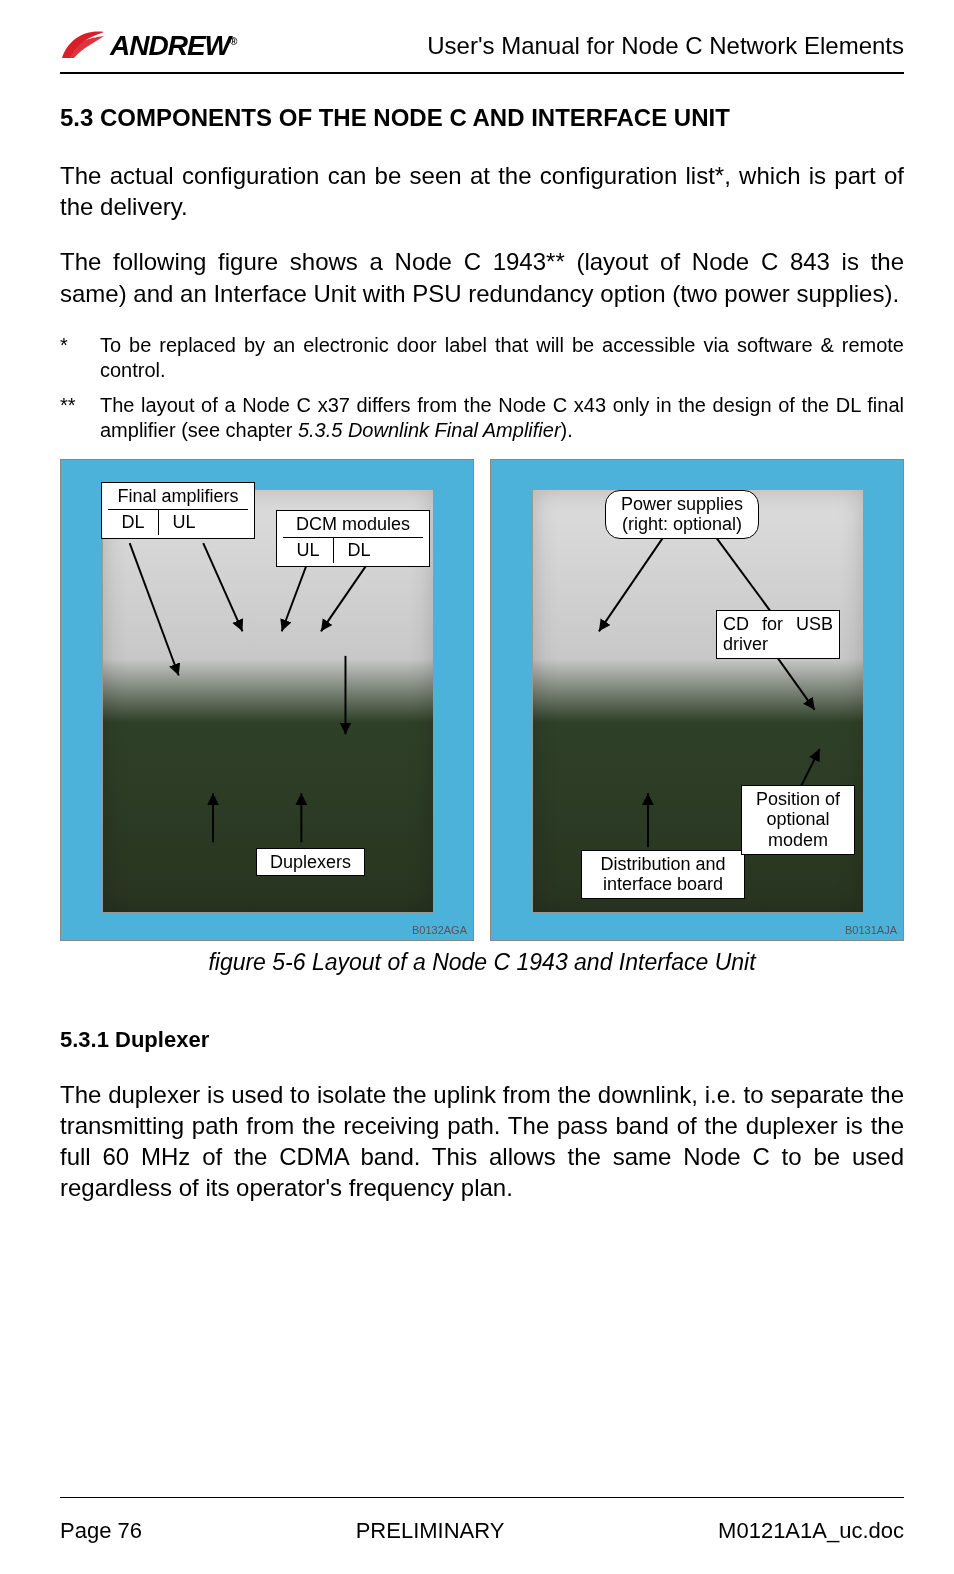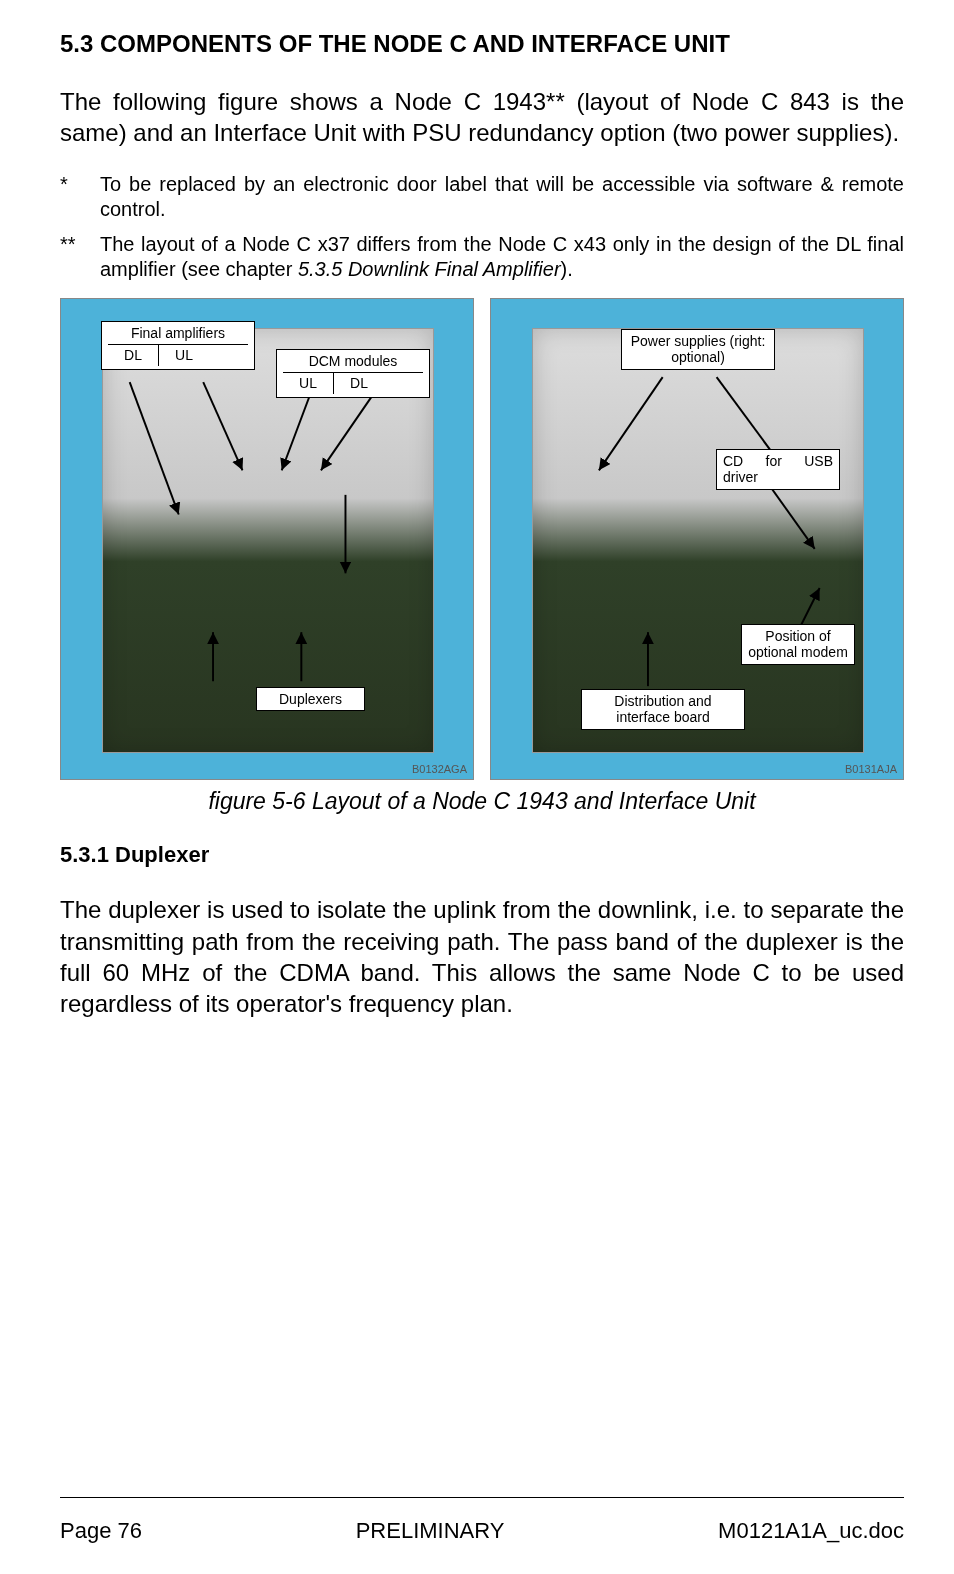--- a/index.html
+++ b/index.html
@@ -103,21 +103,21 @@
     bottom: 4px;
     font-size: 11px;
     color: #555;
     font-family: Arial, sans-serif;
   }
   .callout {
     position: absolute;
     background: #fff;
     border: 1px solid #000;
     padding: 3px 6px;
-    font-size: 14px;
+    font-size: 18px;
     text-align: center;
     line-height: 1.15;
     z-index: 5;
   }
   .split {
     display: flex;
   }
   .split > div {
     border-right: 1px solid #000;
     padding: 2px 10px;
@@ -129,21 +129,21 @@
     left: 0; top: 0;
     width: 100%;
     height: 100%;
     z-index: 3;
     pointer-events: none;
   }
   .fig-caption {
     text-align: center;
     font-style: italic;
     font-size: 23px;
-    margin-bottom: 27px;
+    margin-bottom: 51px;
   }
   .sub-heading {
     font-size: 22px;
     font-weight: bold;
     margin-bottom: 26px;
   }
   .footer-row {
     position: absolute;
     bottom: 30px;
     left: 60px;
@@ -153,23 +153,34 @@
     display: flex;
     justify-content: space-between;
     font-size: 22px;
   }
 </style>
 </head>
 <body>
 
 <div class="page">
 
+  <div class="header-row">
+    <div class="logo">
+      <svg width="46" height="30" viewBox="0 0 46 30">
+        <path d="M2 28 C 10 5, 30 0, 44 2 C 34 6, 18 10, 10 28 Z" fill="#d91e2a"></path>
+        <path d="M4 28 C 14 12, 28 8, 44 6 C 36 12, 22 18, 14 28 Z" fill="#d91e2a" opacity=".9"></path>
+      </svg>
+      <span>ANDREW</span><span class="reg">®</span>
+    </div>
+    <div class="doc-title">User's Manual for Node C Network Elements</div>
+  </div>
 
   <div class="section-heading">5.3   COMPONENTS OF THE NODE C AND INTERFACE UNIT</div>
 
+  <div class="body-text">The actual configuration can be seen at the configuration list*, which is part of the delivery.</div>
   <div class="body-text">The following figure shows a Node C 1943** (layout of Node C 843 is the same) and an Interface Unit with PSU redundancy option (two power supplies).</div>
 
   <div class="note-row">
     <div class="note-mark">*</div>
     <div class="note-text">To be replaced by an electronic door label that will be accessible via software &amp; remote control.</div>
   </div>
   <div class="note-row">
     <div class="note-mark">**</div>
     <div class="note-text">
       <span>The layout of a Node C x37 differs from the Node C x43 only in the design of the DL final amplifier (see chapter </span><em>5.3.5 Downlink Final Amplifier</em><span>).</span>
@@ -225,21 +236,21 @@
             <path d="M0,0 L6,3 L0,6 Z" fill="#000"></path>
           </marker>
         </defs>
         <line x1="175" y1="75" x2="110" y2="170" stroke="#000" stroke-width="2" marker-end="url(#ah2)"></line>
         <line x1="230" y1="75" x2="300" y2="170" stroke="#000" stroke-width="2" marker-end="url(#ah2)"></line>
         <line x1="280" y1="180" x2="330" y2="250" stroke="#000" stroke-width="2" marker-end="url(#ah2)"></line>
         <line x1="160" y1="390" x2="160" y2="335" stroke="#000" stroke-width="2" marker-end="url(#ah2)"></line>
         <line x1="315" y1="330" x2="335" y2="290" stroke="#000" stroke-width="2" marker-end="url(#ah2)"></line>
       </svg>
 
-      <div class="callout" style="left:130px; top:30px; width:140px;">Power supplies (right: optional)</div>
+      <div class="callout" style="left:114px; top:30px; width:140px;border-radius:15px;">Power supplies (right: optional)</div>
 
       <div class="callout" style="left:225px; top:150px; width:110px; text-align:justify; text-align-last:justify;">CD for USB driver</div>
 
       <div class="callout" style="left:90px; top:390px; width:150px;">Distribution and interface board</div>
 
       <div class="callout" style="left:250px; top:325px; width:100px;">Position of optional modem</div>
 
       <div class="fig-ref">B0131AJA</div>
     </div>
   </div>

